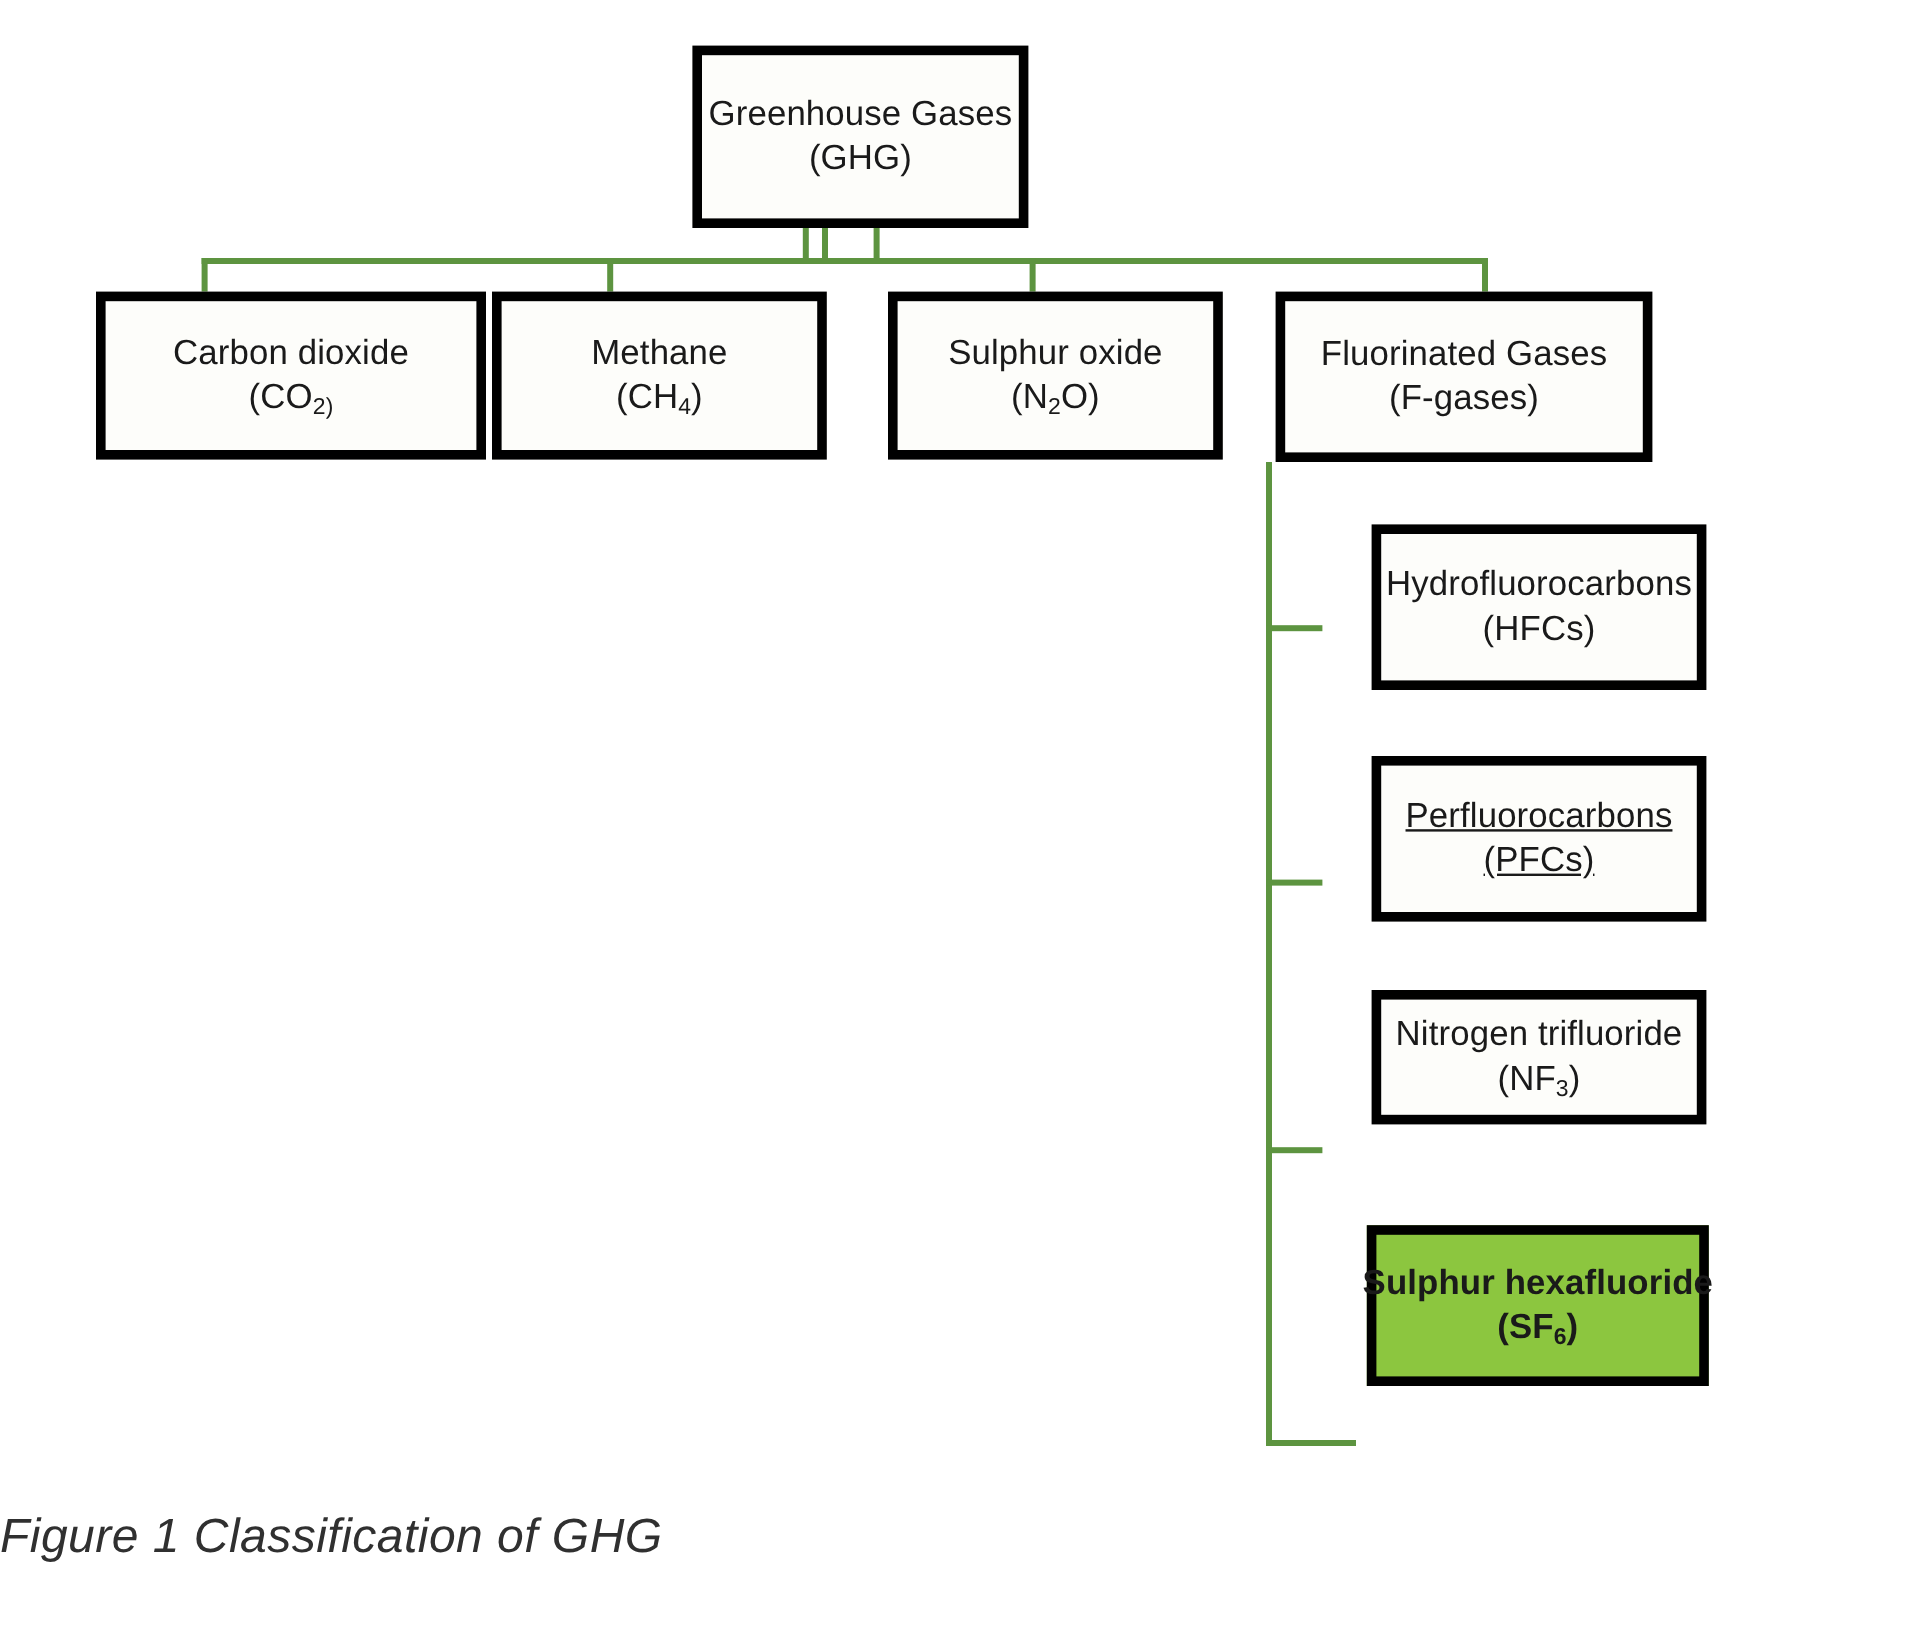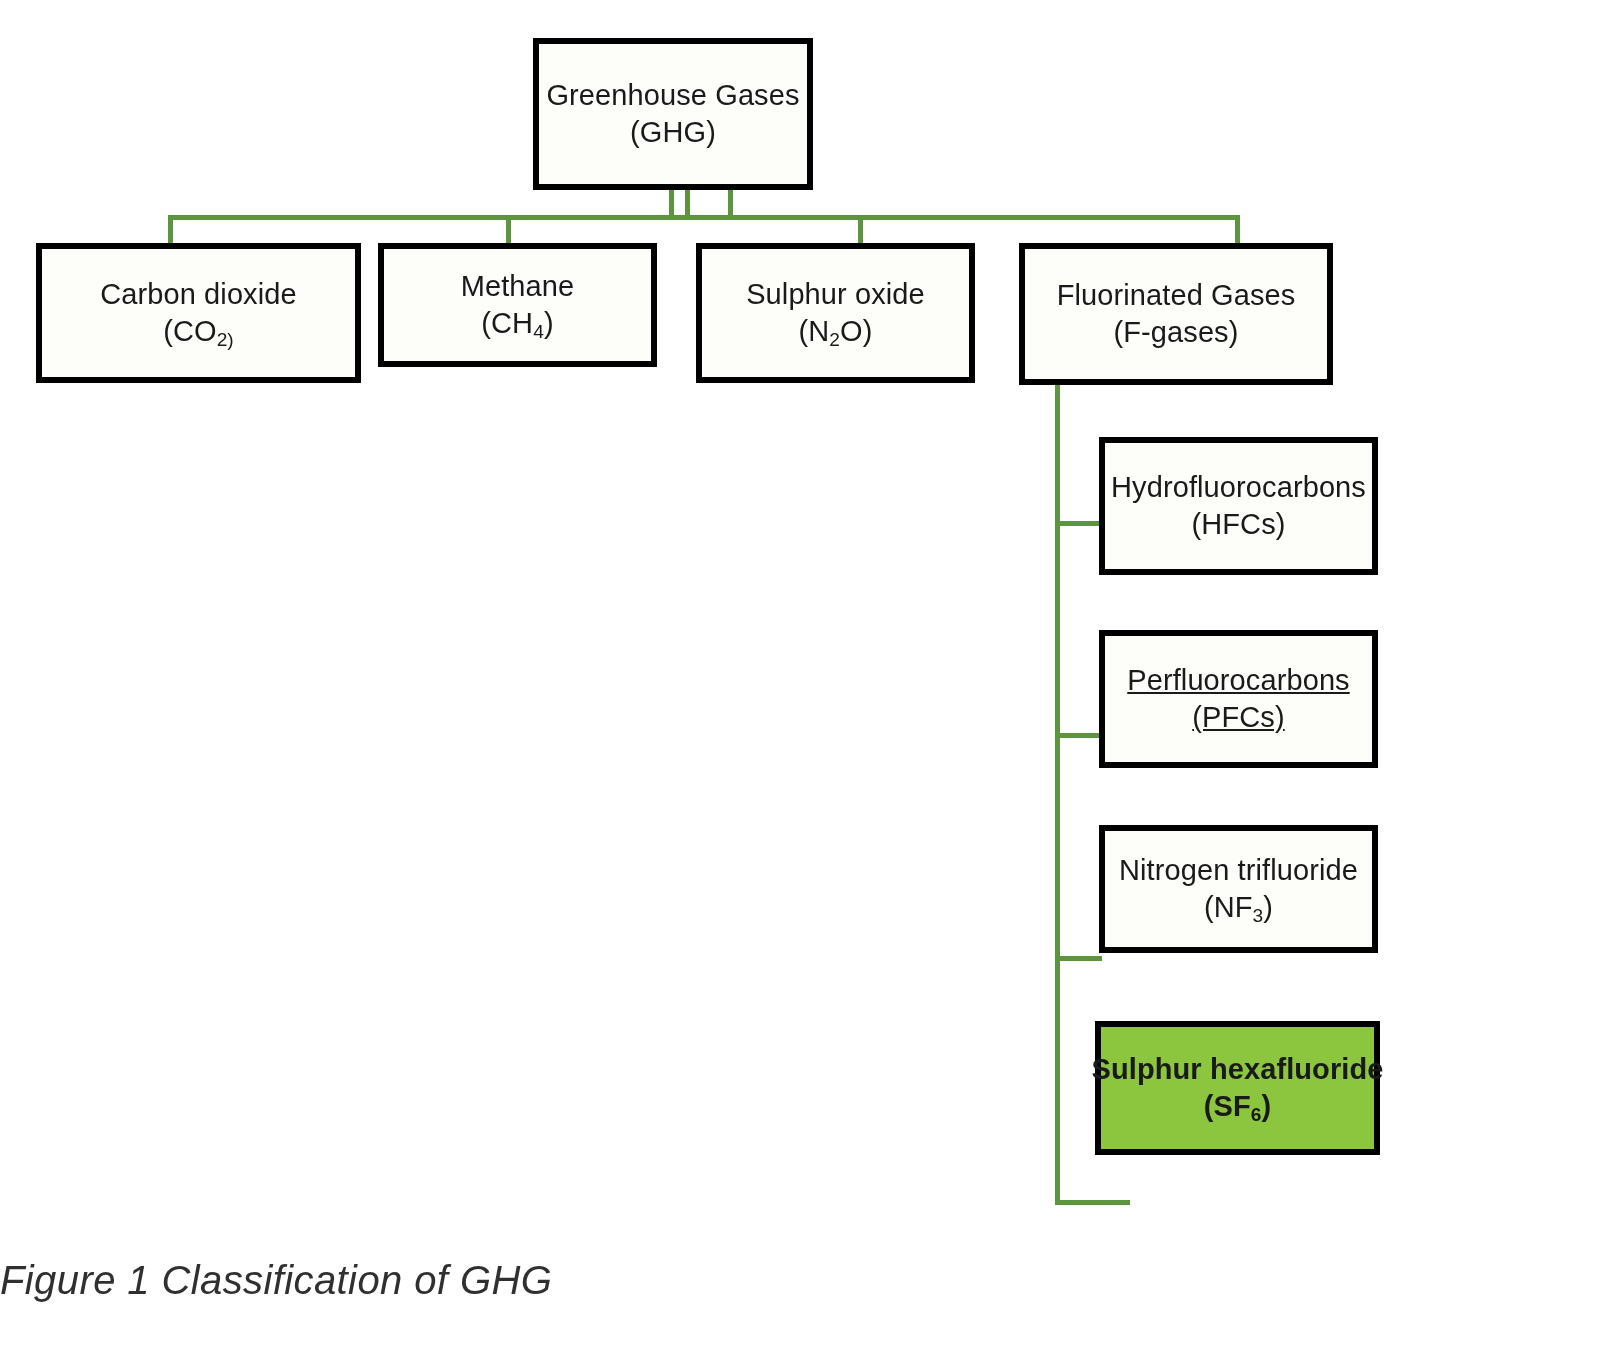--- a/index.html
+++ b/index.html
@@ -14,31 +14,32 @@
     height: 1366px;
     background: #ffffff;
     overflow: hidden;
     font-family: "Liberation Sans", "DejaVu Sans", sans-serif;
   }
 
   
   .node {
     position: absolute;
     box-sizing: border-box;
-    border: 6px solid #000000;
+    border: 8px solid #000000;
     background: #fdfdfa;
     display: flex;
     flex-direction: column;
     align-items: center;
     justify-content: center;
     text-align: center;
     color: #1a1a1a;
     font-size: 29px;
     line-height: 1.28;
     letter-spacing: 0.1px;
+    margin-left: 44px;
   }
   .node.filled {
     background: #8cc63f;
     font-weight: bold;
   }
   .node .ln {
     display: block;
     white-space: nowrap;
   }
   .node sub {
@@ -85,21 +86,21 @@
   <div class="conn" style="left:168px; top:215px; width:5px; height:30px;"></div>
   <div class="conn" style="left:506px; top:215px; width:5px; height:30px;"></div>
   <div class="conn" style="left:858px; top:215px; width:5px; height:30px;"></div>
   <div class="conn" style="left:1235px; top:215px; width:5px; height:30px;"></div>
 
   <div class="node" id="node-co2" style="left:36px; top:243px; width:325px; height:140px;">
     <span class="ln">Carbon dioxide</span>
     <span class="ln"><span>(CO</span><sub>2)</sub><span></span></span>
   </div>
 
-  <div class="node" id="node-ch4" style="left:378px; top:243px; width:279px; height:124px;">
+  <div class="node" id="node-ch4" style="left:366px; top:243px; width:279px; height:140px;">
     <span class="ln">Methane</span>
     <span class="ln"><span>(CH</span><sub>4</sub><span>)</span></span>
   </div>
 
   <div class="node" id="node-n2o" style="left:696px; top:243px; width:279px; height:140px;">
     <span class="ln">Sulphur oxide</span>
     <span class="ln"><span>(N</span><sub>2</sub><span>O)</span></span>
   </div>
 
   <div class="node" id="node-fgases" style="left:1019px; top:243px; width:314px; height:142px;">
@@ -117,21 +118,21 @@
   <div class="node" id="node-hfc" style="left:1099px; top:437px; width:279px; height:138px;">
     <span class="ln">Hydrofluorocarbons</span>
     <span class="ln">(HFCs)</span>
   </div>
 
   <div class="node" id="node-pfc" style="left:1099px; top:630px; width:279px; height:138px;text-decoration:underline;">
     <span class="ln">Perfluorocarbons</span>
     <span class="ln">(PFCs)</span>
   </div>
 
-  <div class="node" id="node-nf3" style="left:1099px; top:825px; width:279px; height:128px;">
+  <div class="node" id="node-nf3" style="left:1099px; top:825px; width:279px; height:112px;">
     <span class="ln">Nitrogen trifluoride</span>
     <span class="ln"><span>(NF</span><sub>3</sub><span>)</span></span>
   </div>
 
   <div class="node filled" id="node-sf6" style="left:1095px; top:1021px; width:285px; height:134px;">
     <span class="ln">Sulphur hexafluoride</span>
     <span class="ln"><span>(SF</span><sub>6</sub><span>)</span></span>
   </div>
 
   <div id="caption" style="top:1258px;">Figure 1 Classification of GHG</div>

